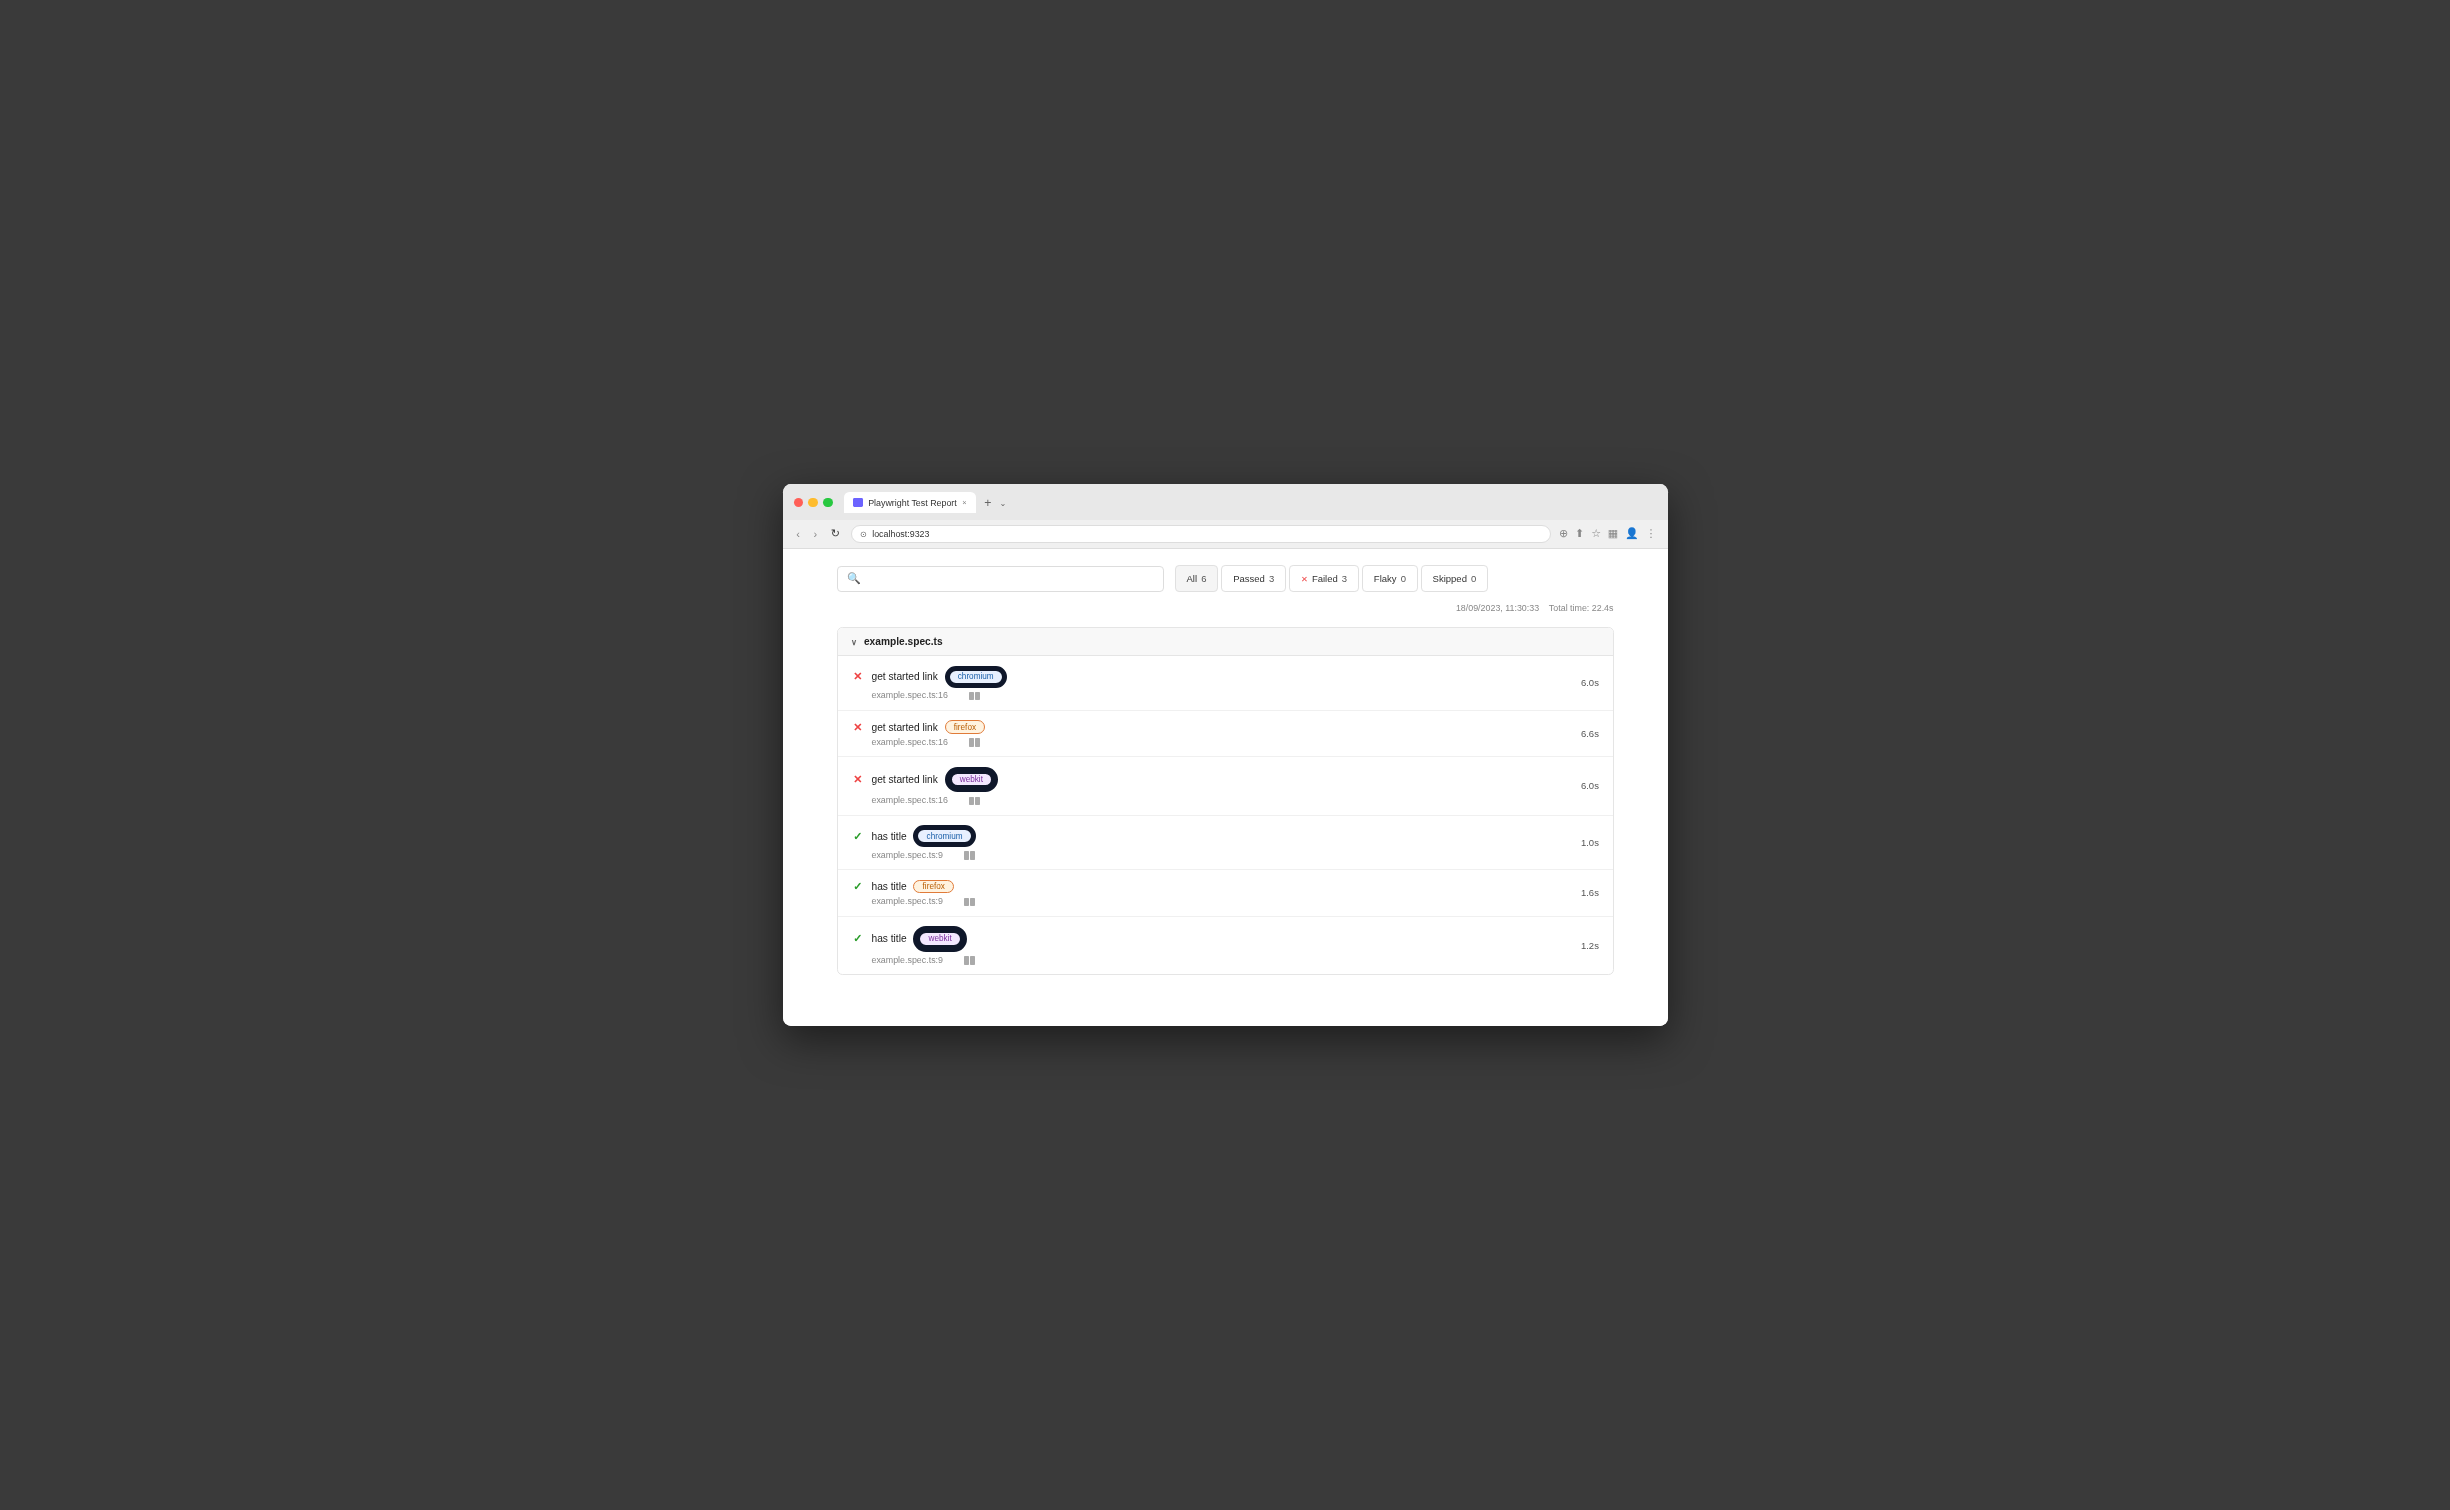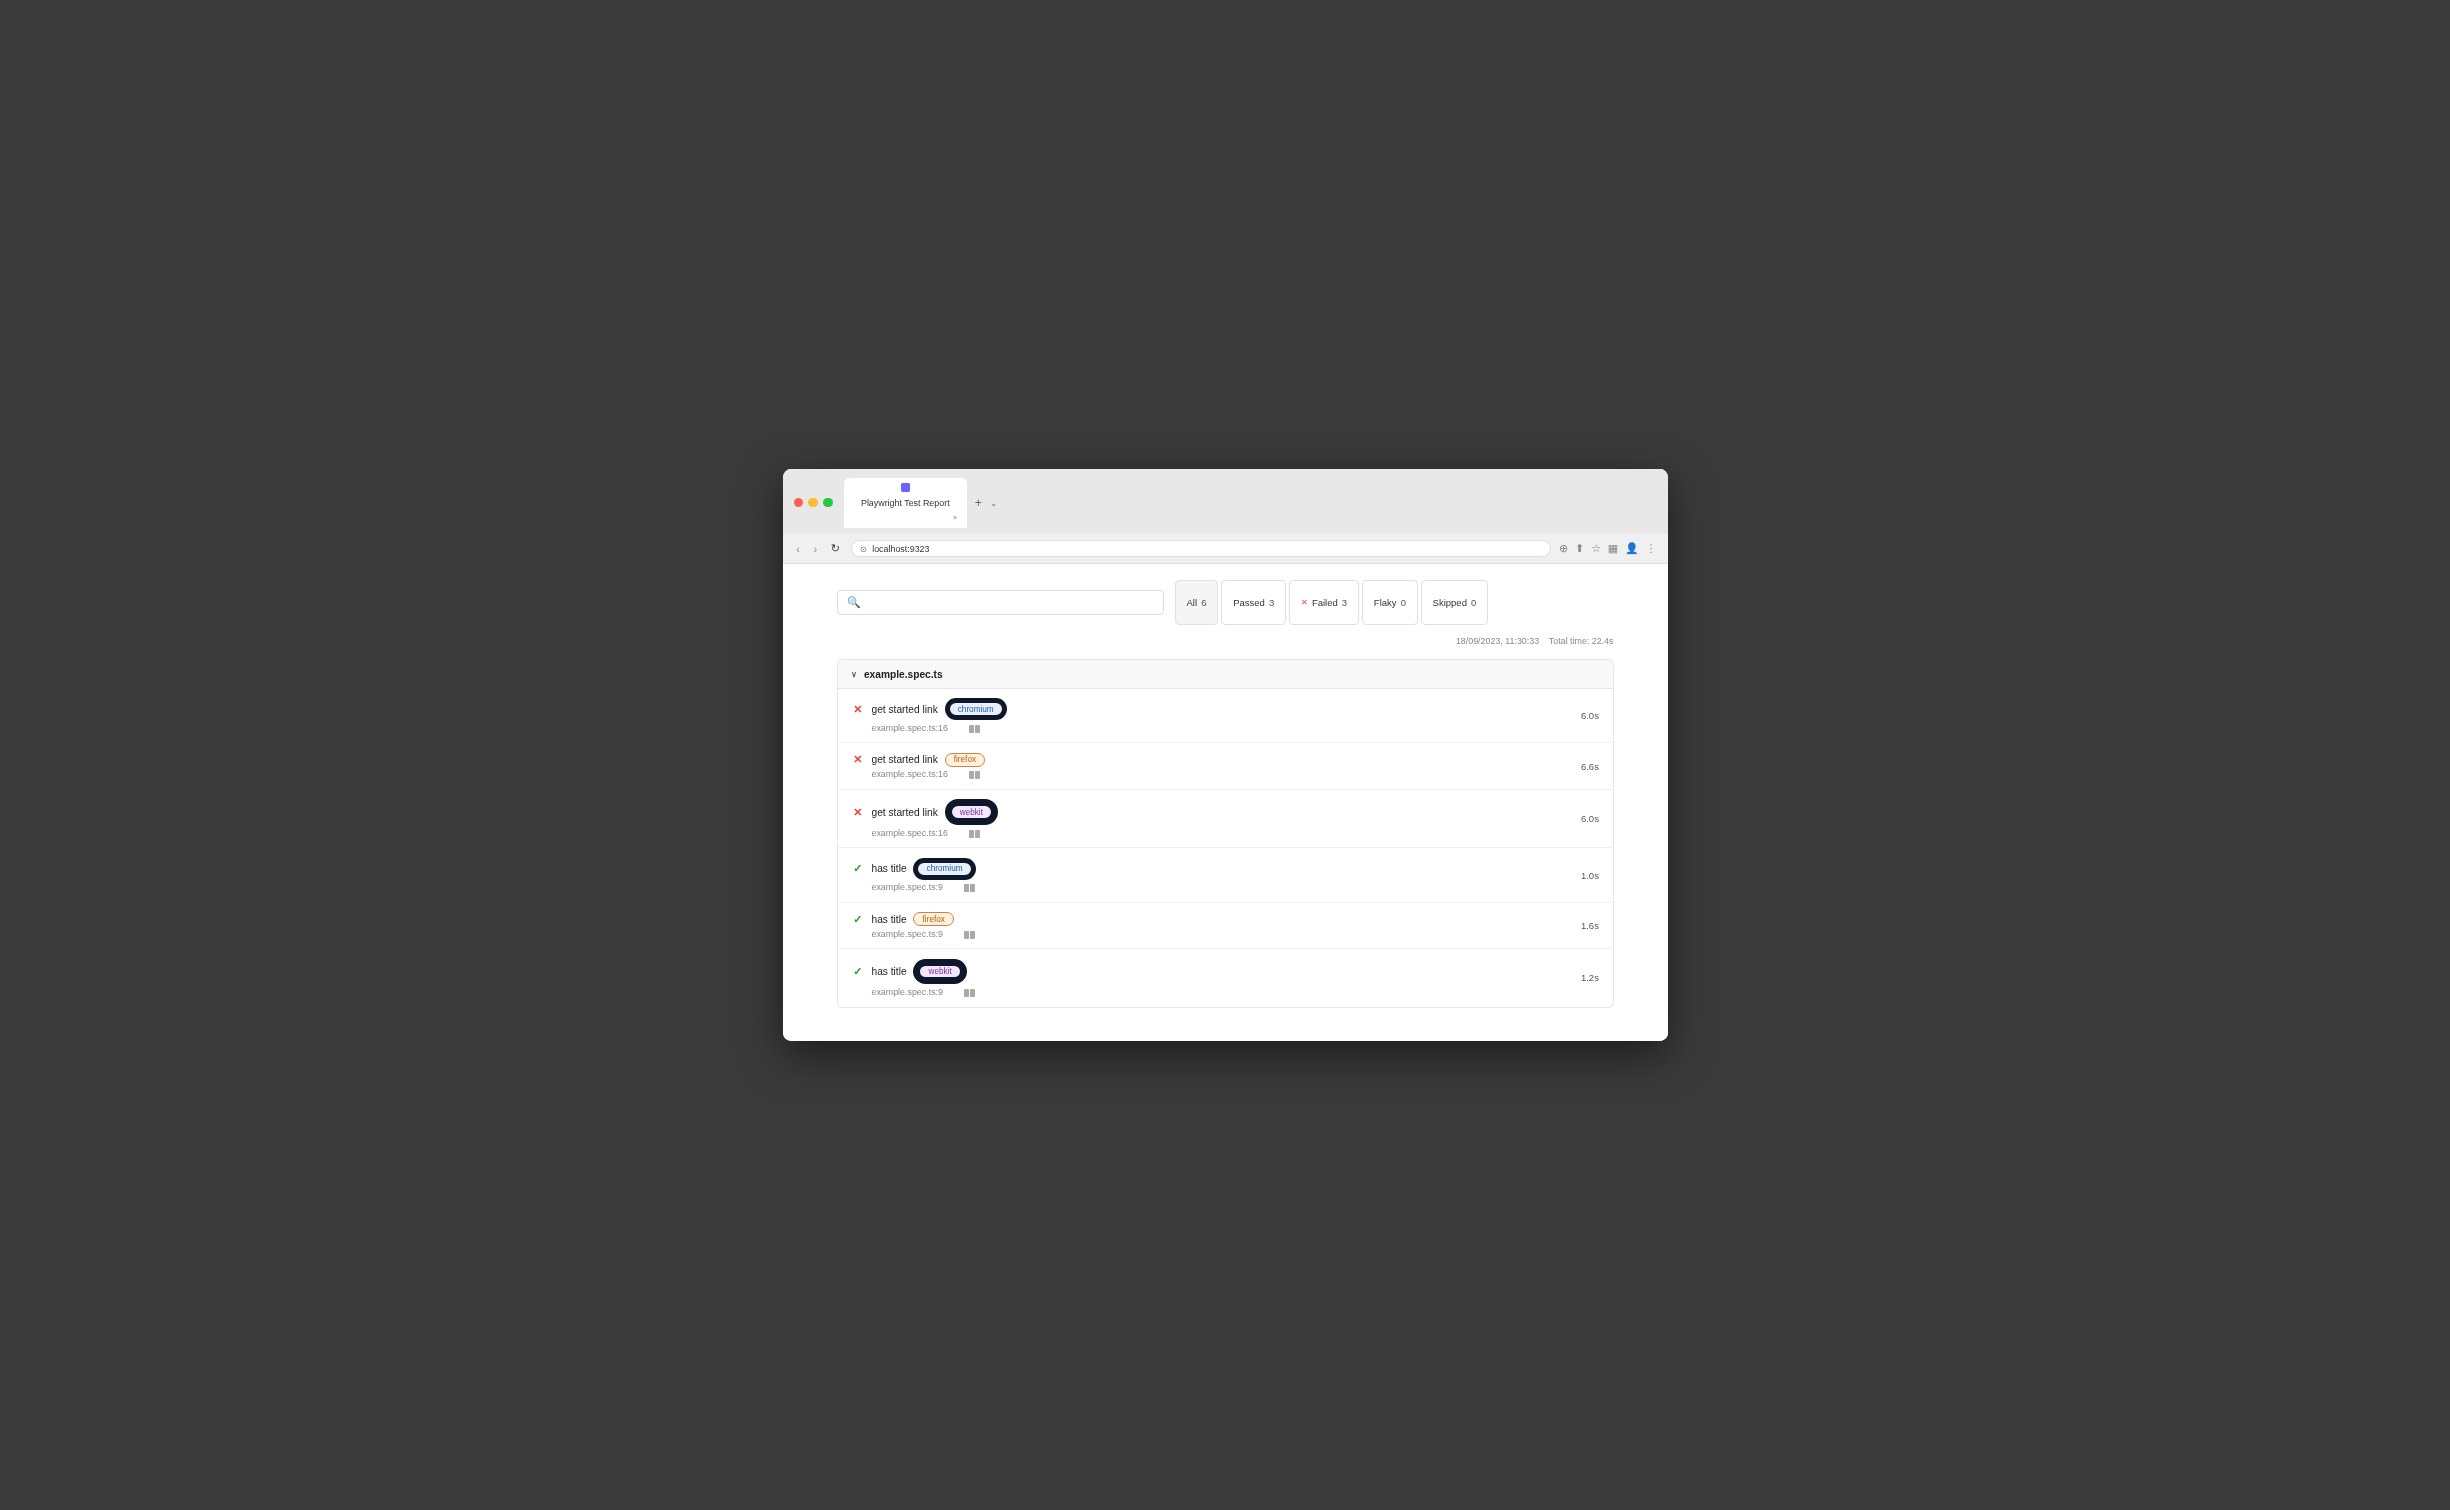--- a/index.html
+++ b/index.html
@@ -45,29 +45,27 @@
     .btn-close { background: #ff5f57; }
     .btn-minimize { background: #febc2e; }
     .btn-maximize { background: #28c840; }
     .tab-bar {
       display: flex;
       align-items: center;
       gap: 2.7px;
     }
     .tab {
       display: flex;
-      align-items: center;
       gap: 5.4px;
       background: #fff;
       border-radius: 5.4px 5.4px 0 0;
       padding: 5.4px 9.5px;
       font-size: 8.9px;
       color: #333;
       min-width: 123px;
-      flex-direction: column;
     }
     .tab-icon {
       width: 9.5px;
       height: 9.5px;
       background: #6c63ff;
       border-radius: 1.4px;
     }
     .tab-close {
       margin-left: auto;
       color: #888;
@@ -156,21 +154,21 @@
       width: 100%;
     }
     .filter-buttons {
       display: flex;
       gap: 2.7px;
     }
     .filter-btn {
       border: 0.7px solid #e0e0e0;
       background: #fff;
       border-radius: 4.1px;
-      padding: 16px 11px;
+      padding: 7px 11px;
       font-size: 9.5px;
       cursor: pointer;
       display: flex;
       align-items: center;
       gap: 4.1px;
       color: #333;
     }
     .filter-btn.active { background: #f5f5f5; }
     .filter-count { color: #555; font-weight: 500; }
     .filter-x { color: #e44; font-size: 8.2px; }

